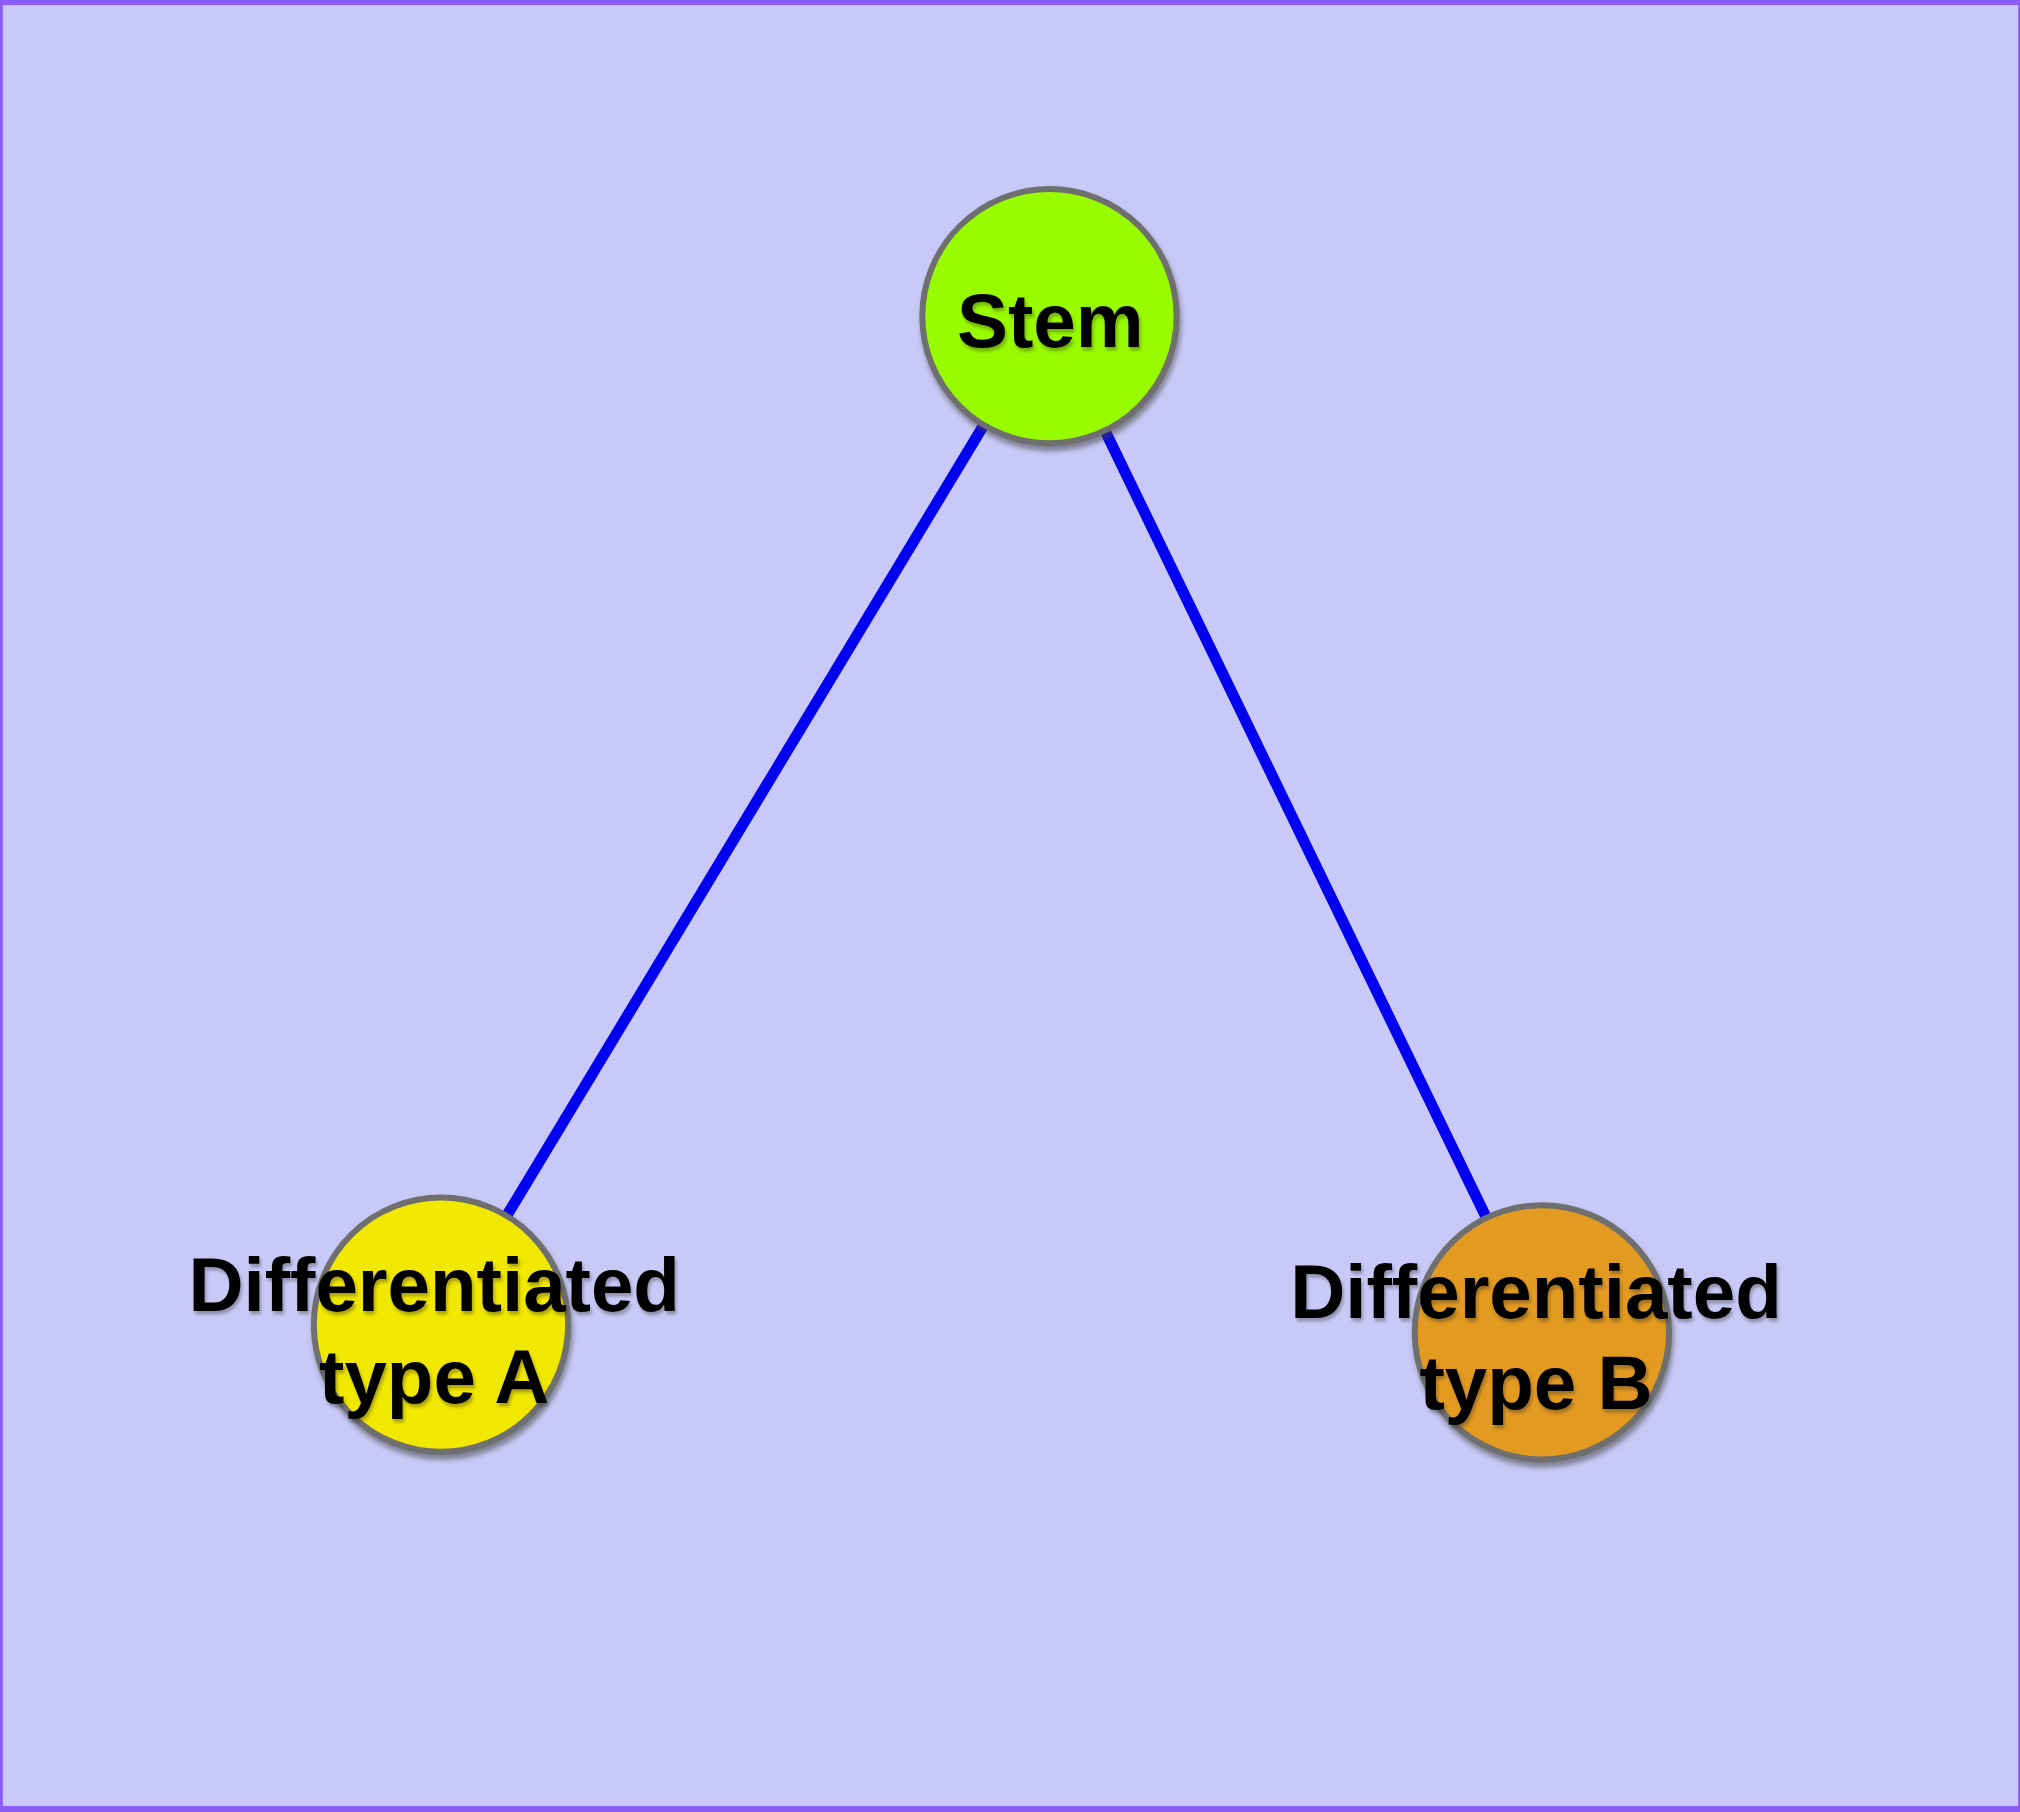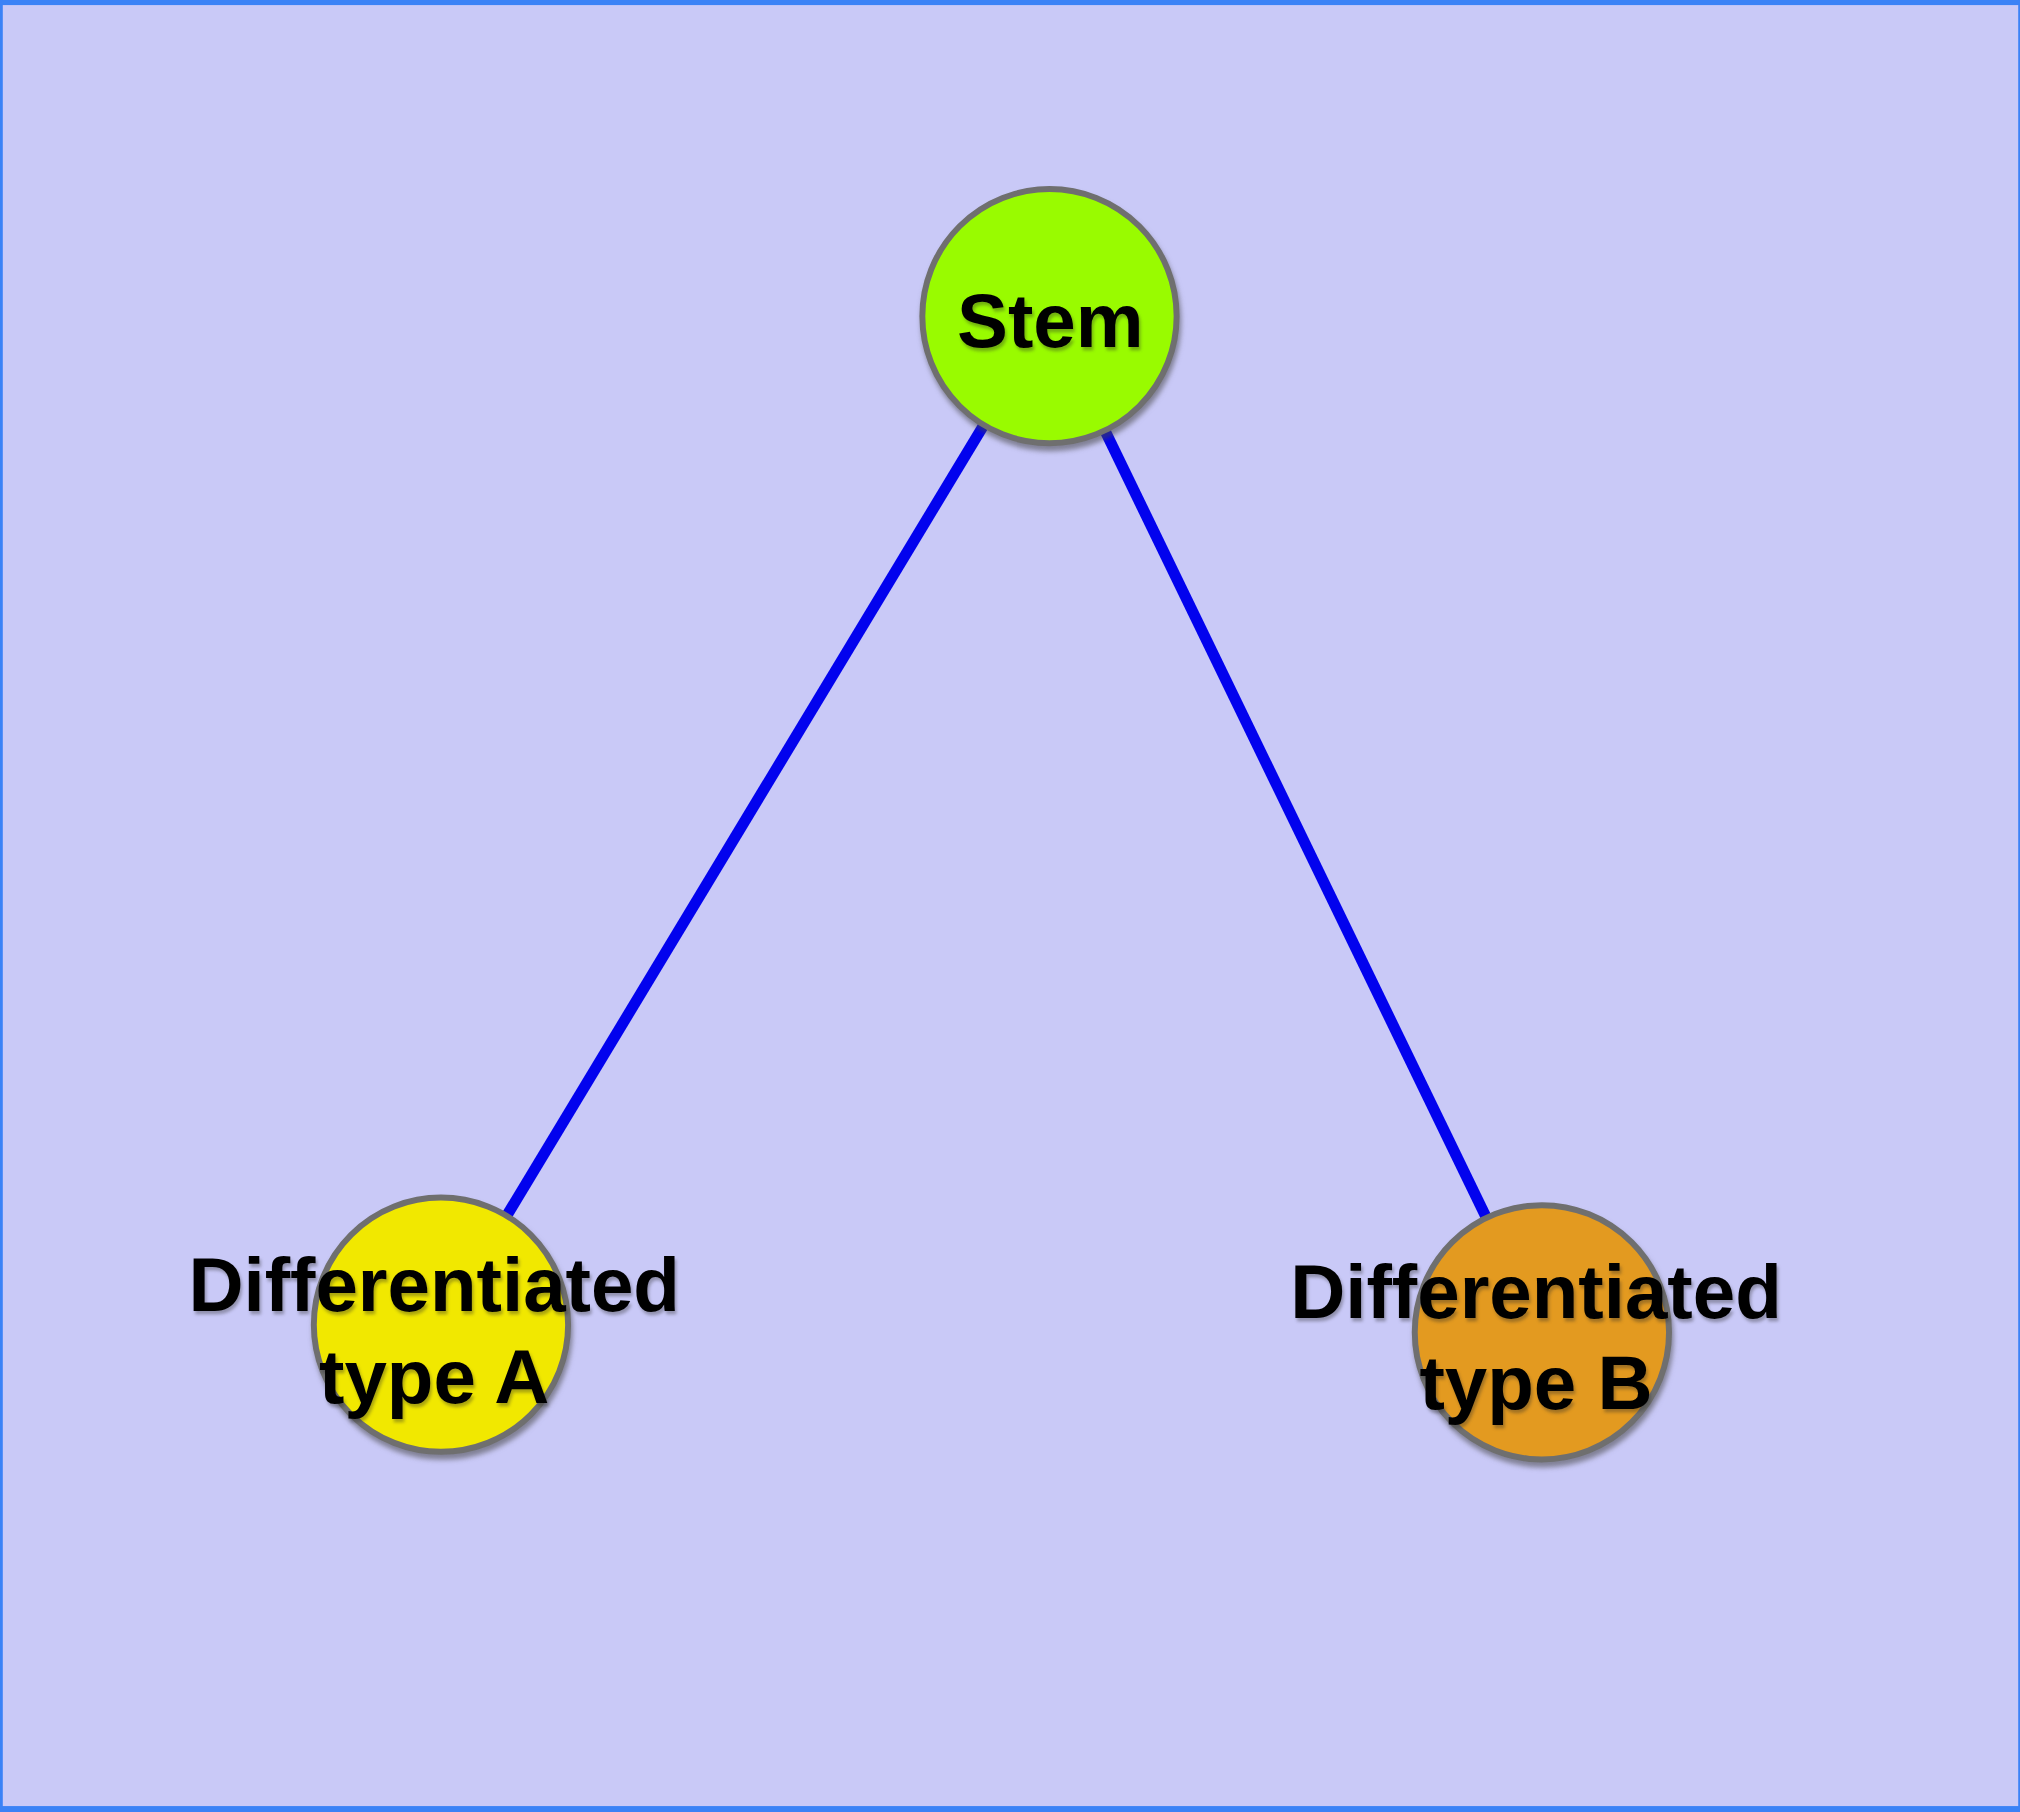--- a/index.html
+++ b/index.html
@@ -3,21 +3,21 @@
 <meta charset="utf-8">
 <style>
   html, body {
     margin: 0;
     padding: 0;
   }
   .page {
     position: relative;
     width: 2021px;
     height: 1812px;
-    background: #3b82f6;
+    background: #8b5cf6;
     overflow: hidden;
   }
   svg.graph {
     display: block;
     width: 2021px;
     height: 1812px;
   }
   .edge {
     stroke-width: 13px;
     stroke-linecap: butt;

